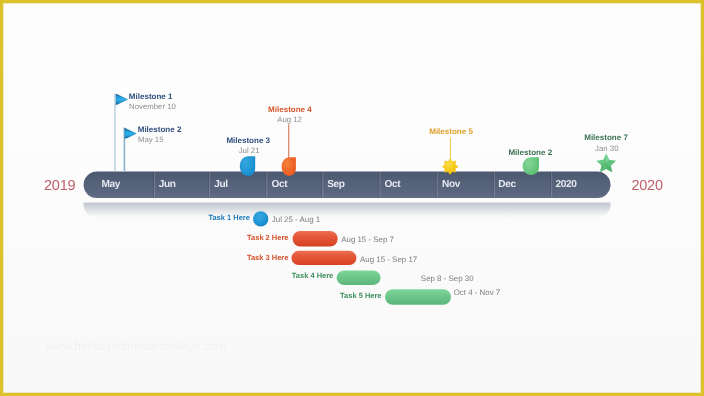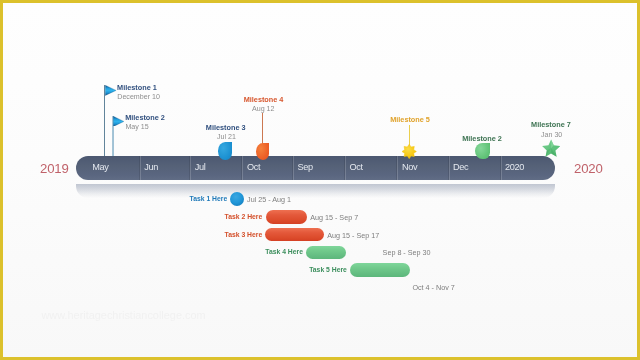--- a/index.html
+++ b/index.html
@@ -8,21 +8,21 @@
          background:linear-gradient(180deg,#fefefe 0%,#fcfcfc 45%,#f8f8f8 100%);overflow:hidden;}
   #frame{position:absolute;left:0;top:0;width:640px;height:360px;box-sizing:border-box;
          border:3px solid #dcc12c;pointer-events:none;z-index:50;}
 
   
   .watermark{position:absolute;left:41.5px;top:308.8px;font-size:10.9px;color:#f1f1f1;
              letter-spacing:0;white-space:nowrap;}
 
   
   #tl{position:absolute;left:76px;top:156px;width:479px;height:24px;border-radius:12px;
-      background:linear-gradient(180deg,#4c5871 0%,#566278 45%,#5a6680 80%,#616d85 100%);}
+      background:linear-gradient(180deg,#4c5871 0%,#566278 45%,#5a6680 80%,#616d85 100%);font-weight:bold;}
   #tl .cell{position:absolute;top:0;height:24px;}
   #tl .cell .lbl{position:absolute;left:4.5px;top:5.5px;font-size:9.2px;letter-spacing:-0.35px;color:#e4e8ef;white-space:nowrap;}
   #tl .div{position:absolute;top:0;width:1px;height:24px;background:rgba(255,255,255,.17);
            box-shadow:-1px 0 0 rgba(0,0,0,.10);}
   #tlref{position:absolute;left:76px;top:183.8px;width:479px;height:14px;border-radius:0 0 12px 12px;
       background:linear-gradient(180deg,rgba(120,132,158,.45) 0%,rgba(122,134,158,.30) 35%,rgba(124,136,160,.12) 70%,rgba(124,136,160,0) 100%);}
 
   .yr{position:absolute;font-size:13.2px;letter-spacing:-0.2px;color:#c0626a;}
   #yr-l{left:40px;top:161px;}
   #yr-r{left:574px;top:161px;}
@@ -101,21 +101,21 @@
         <stop offset="0.32" stop-color="#22a1df"></stop>
           <stop offset="0.52" stop-color="#2eb2ec"></stop>
         <stop offset="0.74" stop-color="#1d93d4"></stop>
           <stop offset="0.92" stop-color="#1164a0"></stop>
         <stop offset="1" stop-color="#0c4a80"></stop>
       </linearGradient>
     </defs>
     <path d="M3 3 L111 54 L3 105 Z" fill="url(#fg1)" stroke="#15557f" stroke-width="5" stroke-linejoin="round" stroke-opacity=".55"></path>
   </svg>
   <div class="mtitle" style="left:117.1px;top:83.1px;color:#31507f;">Milestone 1</div>
-  <div class="mdate" style="left:117.3px;top:92.6px;">December 10</div>
+  <div class="mdate" style="left:117.3px;top:92.6px;">November 10</div>
 
   <div class="pole" style="left:112.4px;top:115.6px;width:1.2px;height:40.6px;
               background:linear-gradient(90deg,#d5e8f2,#7fa8c0 45%,#bcd8e8);"></div>
   <svg class="flag" style="left:113.4px;top:115.6px;width:11.2px;height:10.9px" viewBox="0 0 112 109">
     <path d="M3 3 L109 54.5 L3 106 Z" fill="url(#fg1)" stroke="#15557f" stroke-width="5" stroke-linejoin="round" stroke-opacity=".55"></path>
   </svg>
   <div class="mtitle" style="left:125.2px;top:113.1px;color:#31507f;">Milestone 2</div>
   <div class="mdate" style="left:125.4px;top:122.6px;">May 15</div>
 
   <div class="leaf" style="left:217.8px;top:142.3px;width:14.4px;height:17.3px;background:radial-gradient(ellipse at 38% 33%,#35a8e0,#1a8fd0 68%,#1782bd);"></div>
@@ -176,15 +176,15 @@
   <div class="trng" style="left:327.3px;top:230.7px;">Aug 15 - Sep 17</div>
 
   <div class="tlbl" style="left:265.3px;top:248.2px;color:#3d8f5e;">Task 4 Here</div>
   <div class="tbar" style="left:305.7px;top:245.5px;width:40.3px;
               background-image:linear-gradient(180deg,#7fd69b 0%,#71ca8c 35%,#64bd82 75%,#5cb77b 100%);"></div>
   <div class="trng" style="left:348.6px;top:248.3px;margin-left:34px;">Sep 8 - Sep 30</div>
 
   <div class="tlbl" style="left:309.2px;top:265.8px;color:#3d8f5e;">Task 5 Here</div>
   <div class="tbar" style="left:349.6px;top:263.3px;width:60.8px;
               background-image:linear-gradient(180deg,#7fd69b 0%,#71ca8c 35%,#64bd82 75%,#5cb77b 100%);"></div>
-  <div class="trng" style="left:412.4px;top:283px;text-align:center;">Oct 4 - Nov 7</div>
+  <div class="trng" style="left:412.4px;top:261px;text-align:center;">Oct 4 - Nov 7</div>
 
 </div>
 
 </body></html>

